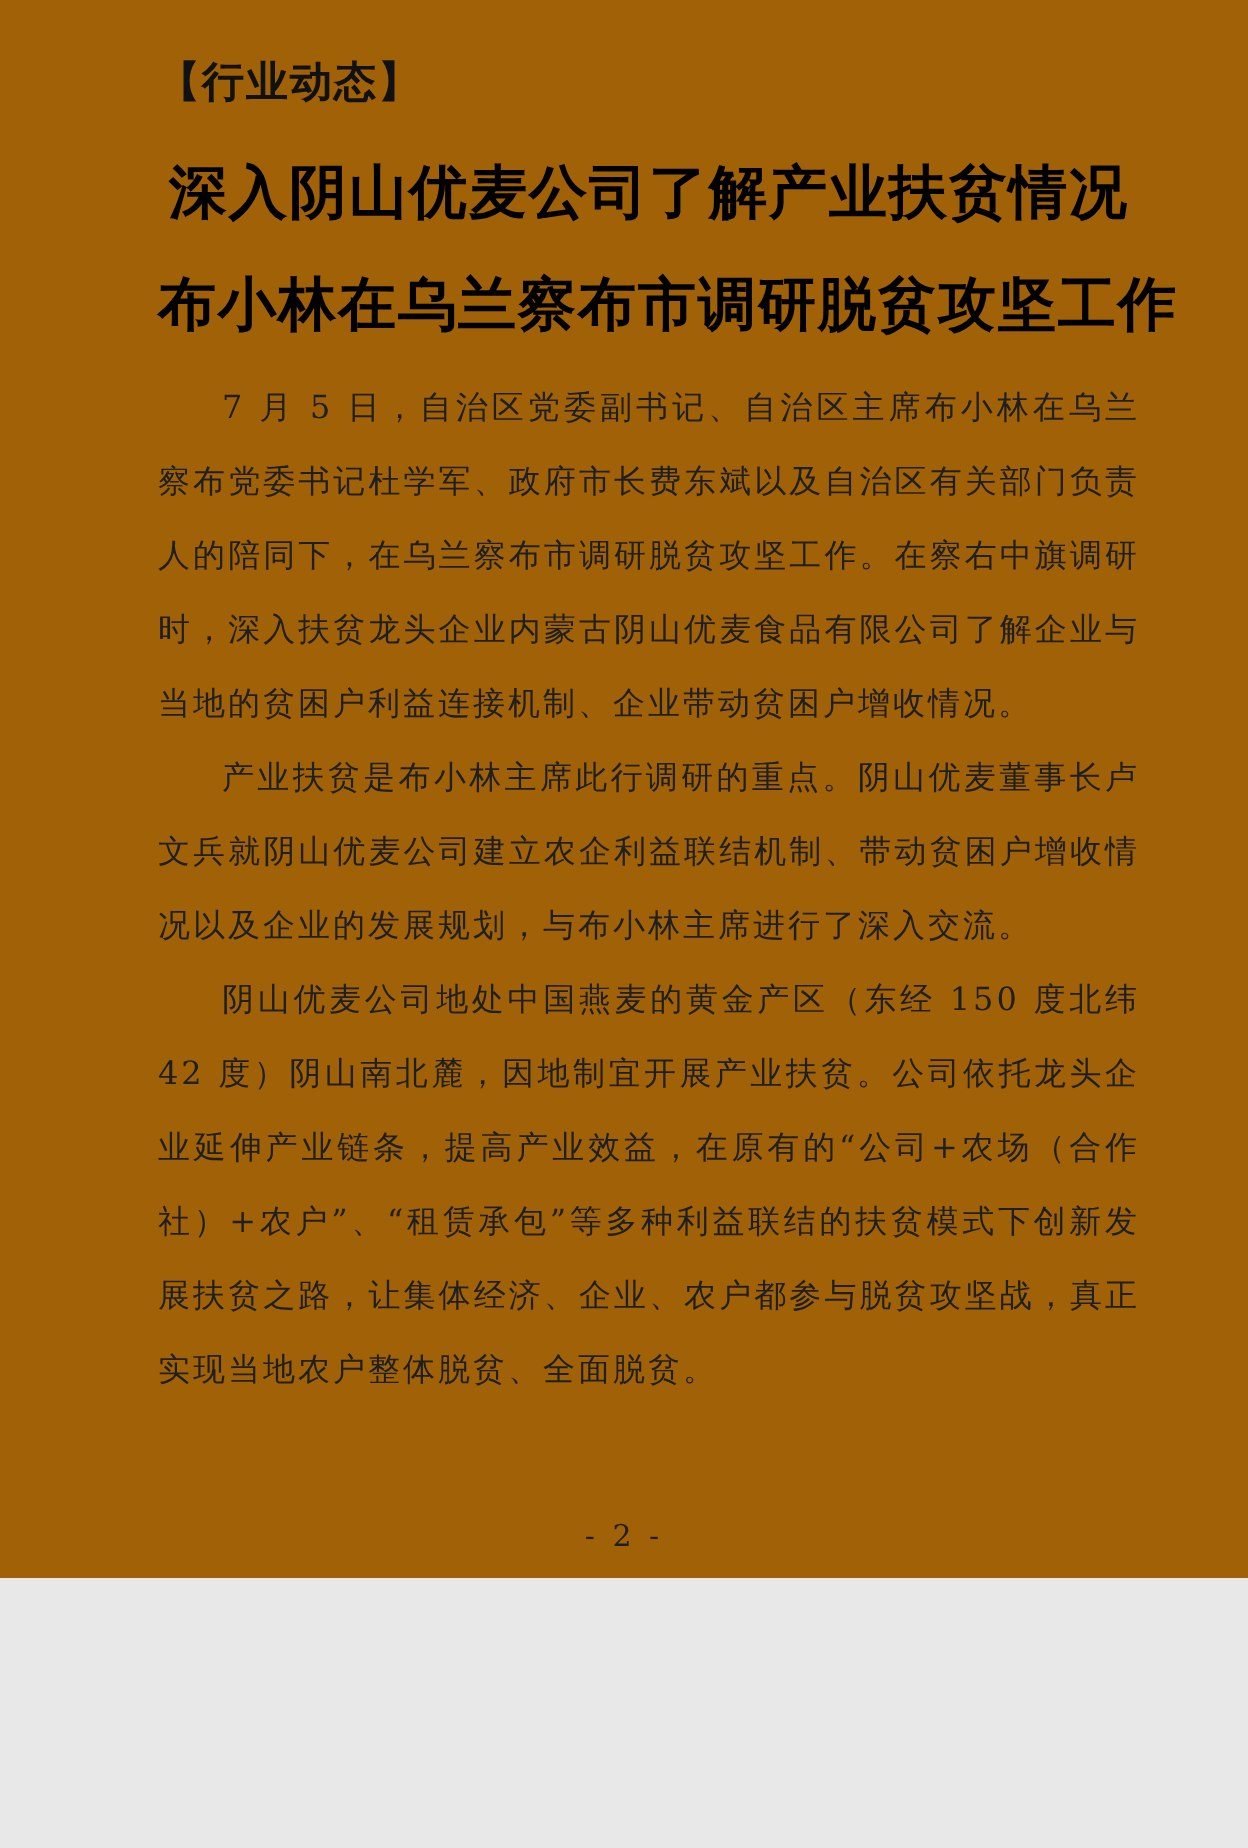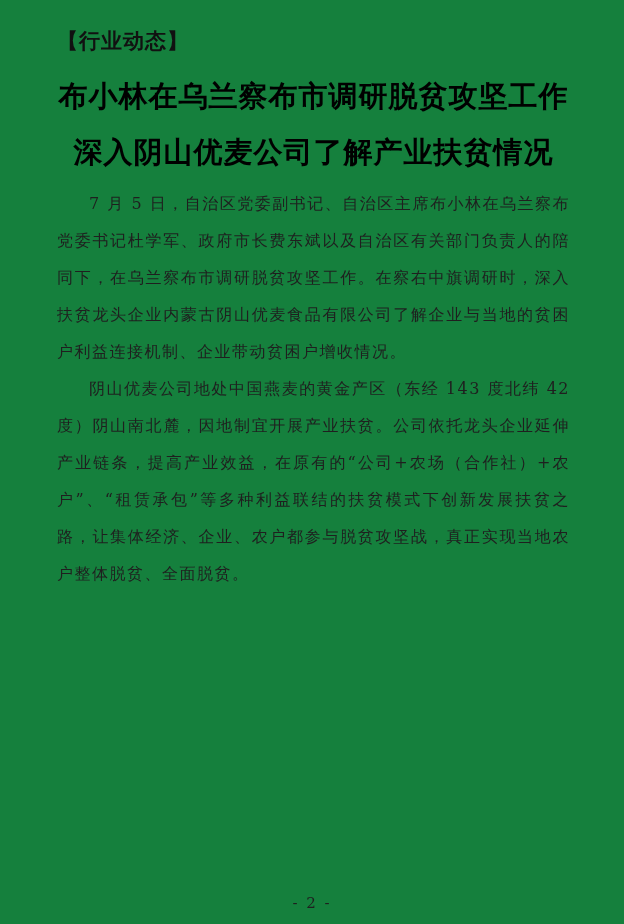--- a/index.html
+++ b/index.html
@@ -3,25 +3,25 @@
 <meta charset="utf-8">
 <style>
   html, body {
     margin: 0;
     padding: 0;
     background: #e8e8e8;
   }
   .page {
     position: relative;
     width: 624px;
-    height: 924px;
+    height: 789px;
     margin: 0 auto;
-    background: #15803d;
+    background: #a16207;
     box-sizing: border-box;
-    padding: 28px 54px 0 57px;
+    padding: 28px 54px 0 79px;
     overflow: hidden;
     font-family: "DejaVu Serif", "Liberation Serif", serif;
     color: #1a1a1a;
   }
   .section-tag {
     font-family: "DejaVu Sans", "Liberation Sans", sans-serif;
     font-weight: 700;
     font-size: 21px;
     line-height: 26px;
     color: #111111;
@@ -66,24 +66,25 @@
   }
 </style>
 </head>
 <body>
 
 <div class="page">
 
   <div class="section-tag">【行业动态】</div>
 
   <h1 class="title">
+    <span class="title-line">深入阴山优麦公司了解产业扶贫情况</span>
     <span class="title-line">布小林在乌兰察布市调研脱贫攻坚工作</span>
-    <span class="title-line">深入阴山优麦公司了解产业扶贫情况</span>
   </h1>
 
   <div class="article-body">
     <p>7 月 5 日，自治区党委副书记、自治区主席布小林在乌兰察布党委书记杜学军、政府市长费东斌以及自治区有关部门负责人的陪同下，在乌兰察布市调研脱贫攻坚工作。在察右中旗调研时，深入扶贫龙头企业内蒙古阴山优麦食品有限公司了解企业与当地的贫困户利益连接机制、企业带动贫困户增收情况。</p>
-    <p>阴山优麦公司地处中国燕麦的黄金产区（东经 143 度北纬 42 度）阴山南北麓，因地制宜开展产业扶贫。公司依托龙头企业延伸产业链条，提高产业效益，在原有的“公司+农场（合作社）+农户”、“租赁承包”等多种利益联结的扶贫模式下创新发展扶贫之路，让集体经济、企业、农户都参与脱贫攻坚战，真正实现当地农户整体脱贫、全面脱贫。</p>
+    <p>产业扶贫是布小林主席此行调研的重点。阴山优麦董事长卢文兵就阴山优麦公司建立农企利益联结机制、带动贫困户增收情况以及企业的发展规划，与布小林主席进行了深入交流。</p>
+    <p>阴山优麦公司地处中国燕麦的黄金产区（东经 150 度北纬 42 度）阴山南北麓，因地制宜开展产业扶贫。公司依托龙头企业延伸产业链条，提高产业效益，在原有的“公司+农场（合作社）+农户”、“租赁承包”等多种利益联结的扶贫模式下创新发展扶贫之路，让集体经济、企业、农户都参与脱贫攻坚战，真正实现当地农户整体脱贫、全面脱贫。</p>
   </div>
 
   <div class="page-footer">- 2 -</div>
 
 </div>
 
 </body></html>

